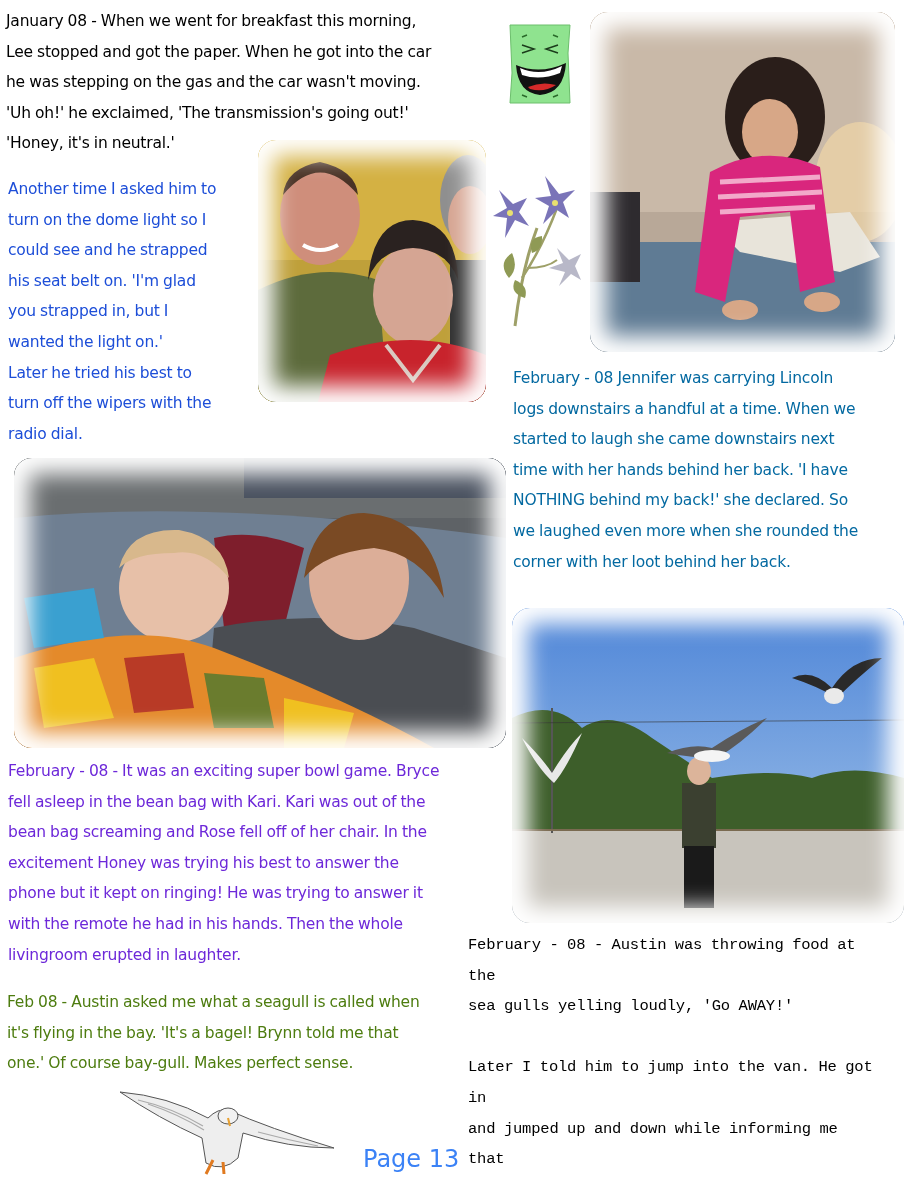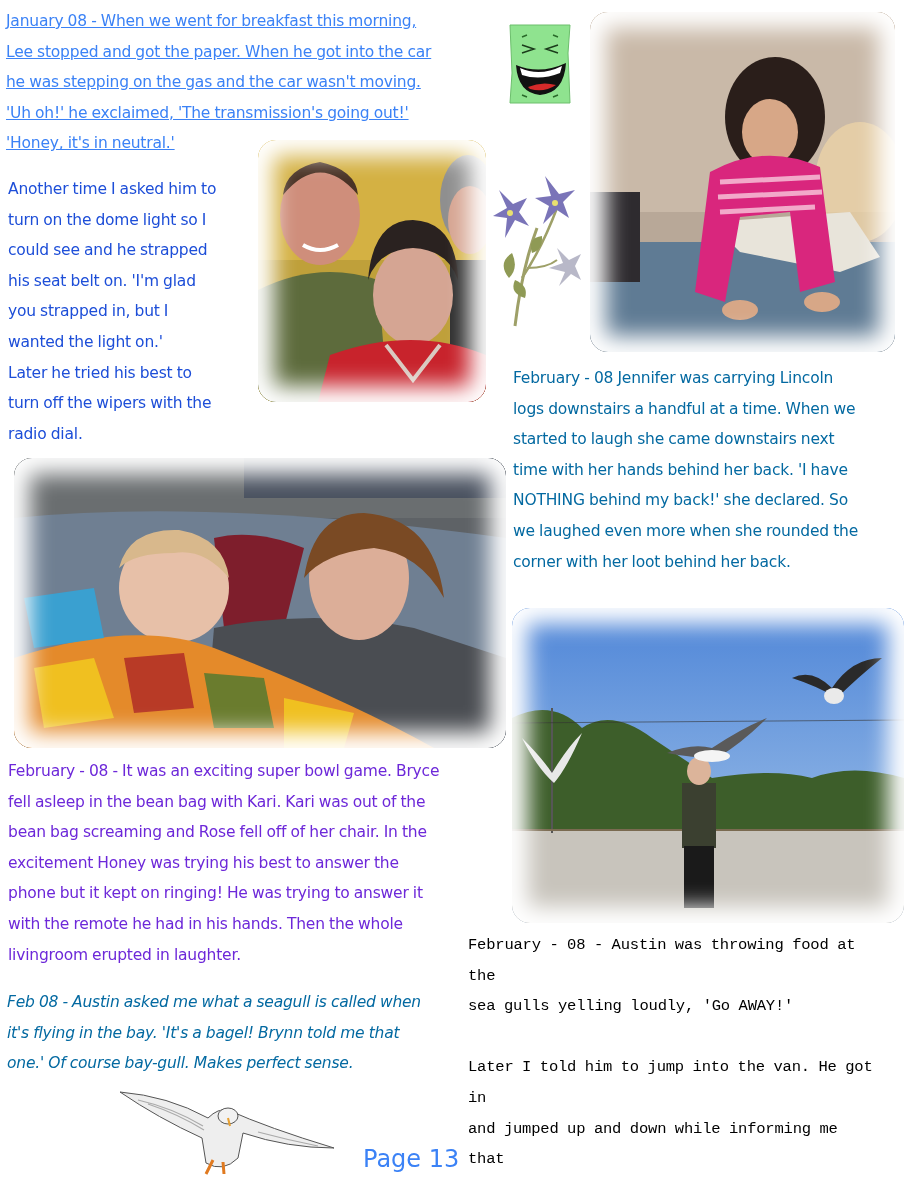--- a/index.html
+++ b/index.html
@@ -33,21 +33,21 @@
   .page-num {
     position: absolute;
     font-family: "DejaVu Sans", sans-serif;
     font-size: 24px;
     color: #3b82f6;
   }
 </style>
 </head>
 <body>
 
-<div class="txt" style="left:6px; top:6px; width:490px; color:#3b82f6;text-decoration:underline;">January 08 - When we went for breakfast this morning,
+<div class="txt" style="left:6px; top:6px; width:490px; color:#000000;">January 08 - When we went for breakfast this morning,
 Lee stopped and got the paper. When he got into the car
 he was stepping on the gas and the car wasn't moving.
 'Uh oh!' he exclaimed, 'The transmission's going out!'
 'Honey, it's in neutral.'</div>
 
 <div style="position:absolute; left:508px; top:23px; width:64px; height:82px;">
   <svg viewBox="0 0 64 82" width="64" height="82">
     <path d="M2 2 L62 2 L60 30 L62 80 L2 80 L4 50 Z" fill="#8fe38f" stroke="#6cbf6c" stroke-width="1"></path>
     <path d="M14 14 l5 -2 M45 12 l5 2 M14 72 l5 2 M45 74 l5 -2" stroke="#2a6a2a" stroke-width="1.5"></path>
     <path d="M14 22 l12 4 l-12 4" stroke="#1b3b1b" stroke-width="1.5" fill="none"></path>
@@ -182,21 +182,21 @@
 livingroom erupted in laughter.</div>
 
 <div class="txt" style="left:468px; top:930px; width:414px; color:#000000;font-family:Liberation Mono, monospace;">February - 08 - Austin was throwing food at the
 sea gulls yelling loudly, 'Go AWAY!'
 
 Later I told him to jump into the van. He got in
 and jumped up and down while informing me that
 he was doing it the way Amelia Bedelia would do
 it.</div>
 
-<div class="txt" style="left:7px; top:987px; width:485px; color:#0369a1;font-style:italic;">Feb 08 - Austin asked me what a seagull is called when
+<div class="txt" style="left:7px; top:987px; width:485px; color:#4d7c0f;">Feb 08 - Austin asked me what a seagull is called when
 it's flying in the bay. 'It's a bagel! Brynn told me that
 one.' Of course bay-gull. Makes perfect sense.</div>
 
 <div style="position:absolute; left:118px; top:1088px; width:218px; height:88px;">
   <svg viewBox="0 0 218 88" width="218" height="88">
     <path d="M2 4 Q50 8 90 30 Q100 20 110 22 Q150 40 216 60 Q170 60 125 45 L120 70 Q105 85 88 75 L84 50 Q40 30 2 4 Z" fill="#eeeeee" stroke="#555" stroke-width="1"></path>
     <path d="M20 12 Q55 20 85 38 M30 16 Q60 26 86 42 M140 44 Q170 52 200 58" stroke="#aaa" stroke-width="1.2" fill="none"></path>
     <ellipse cx="110" cy="28" rx="10" ry="8" fill="#f2f2f2" stroke="#555" stroke-width="1"></ellipse>
     <path d="M110 30 L112 38" stroke="#e8a030" stroke-width="2"></path>
     <path d="M95 72 L88 86 M105 74 L106 86" stroke="#e07a20" stroke-width="3"></path>

